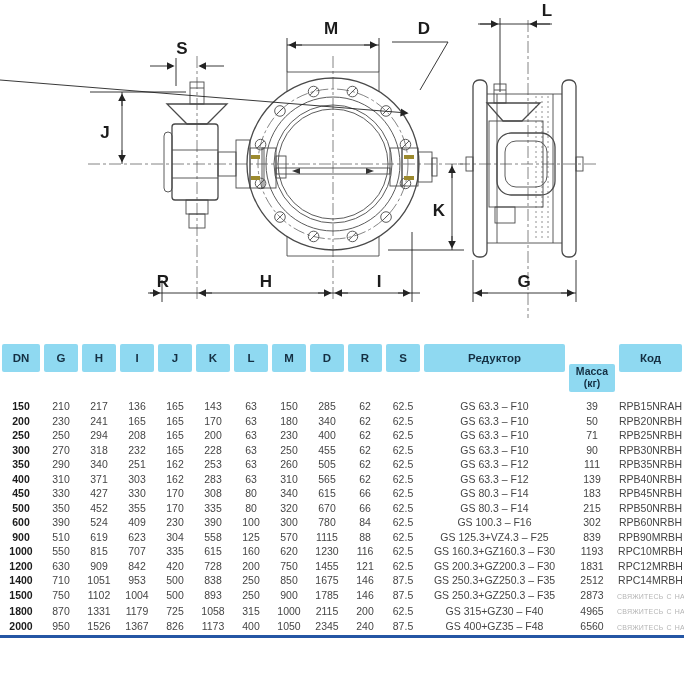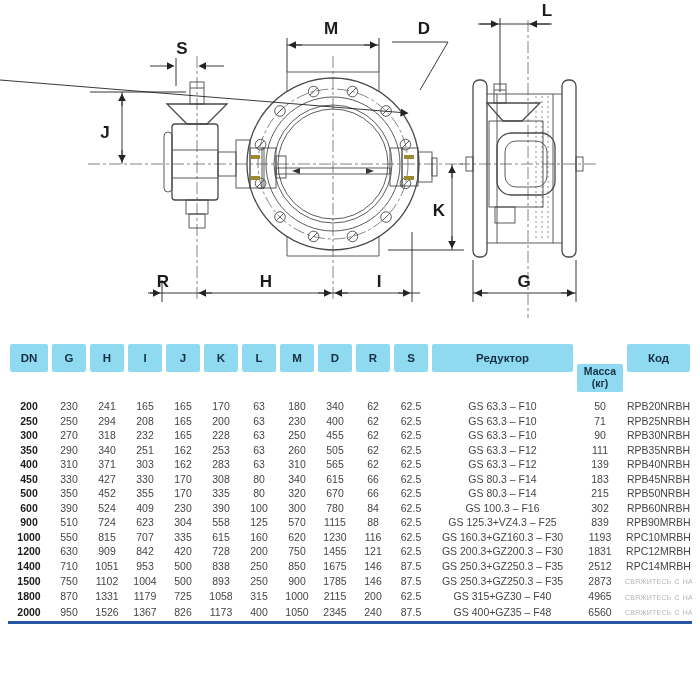--- a/index.html
+++ b/index.html
@@ -10,21 +10,21 @@
   #diagram{position:absolute;top:0;left:0;}
   .ln{stroke:#4a4a4a;stroke-width:1.3;fill:none;}
   .ln2{stroke:#4a4a4a;stroke-width:0.9;fill:none;}
   .cl{stroke:#666;stroke-width:0.8;fill:none;stroke-dasharray:12 3 3 3;}
   .dot{stroke:#777;stroke-width:0.8;fill:none;stroke-dasharray:2 3;}
   .dim{stroke:#232323;stroke-width:0.9;fill:none;}
   .dimtxt{font-family:"Liberation Sans",sans-serif;font-size:17px;font-weight:600;fill:#1b1b1b;}
   .seal{fill:#9c8a2e;stroke:none;}
 
   
-  .table-wrap{position:absolute;top:344px;left:8px;width:684px;}
+  .table-wrap{position:absolute;top:344px;left:0;width:684px;}
   table{width:100%;table-layout:fixed;border-collapse:collapse;}
   th{padding:0 0 7px 0;vertical-align:top;}
   .hbox{background:#8fd9f1;margin:0 2px;border-radius:2px;height:28px;display:flex;
         align-items:center;justify-content:center;font-weight:bold;font-size:11.5px;color:#142f42;}
   .hbox.two{flex-direction:column;font-size:10.5px;line-height:1.1;margin-top:20px;}
   td{height:14.5px;line-height:14.5px;text-align:center;font-size:10.5px;color:#454545;
      padding:0;white-space:nowrap;overflow:hidden;}
   td.dn{font-weight:bold;color:#1c1c1c;}
   .contact{font-size:10px;color:#b5b5b5;letter-spacing:.2px;font-variant:small-caps;}
   .rule{height:3px;background:#2456a4;margin-top:1px;}
@@ -276,20 +276,36 @@
               <span>(кг)</span>
             </div>
           </th>
           <th>
               <div class="hbox">Код</div>
             </th>
         </tr>
       </thead>
       <tbody id="tbody">
           <tr>
+            <td class="dn">150</td>
+            <td>210</td>
+            <td>217</td>
+            <td>136</td>
+            <td>165</td>
+            <td>143</td>
+            <td>63</td>
+            <td>150</td>
+            <td>285</td>
+            <td>62</td>
+            <td>62.5</td>
+            <td>GS 63.3 – F10</td>
+            <td>39</td>
+            <td>RPB15NRAH</td>
+          </tr>
+          <tr>
             <td class="dn">200</td>
             <td>230</td>
             <td>241</td>
             <td>165</td>
             <td>165</td>
             <td>170</td>
             <td>63</td>
             <td>180</td>
             <td>340</td>
             <td>62</td>
@@ -406,21 +422,21 @@
             <td>780</td>
             <td>84</td>
             <td>62.5</td>
             <td>GS 100.3 – F16</td>
             <td>302</td>
             <td>RPB60NRBH</td>
           </tr>
           <tr>
             <td class="dn">900</td>
             <td>510</td>
-            <td>724</td>
+            <td>619</td>
             <td>623</td>
             <td>304</td>
             <td>558</td>
             <td>125</td>
             <td>570</td>
             <td>1115</td>
             <td>88</td>
             <td>62.5</td>
             <td>GS 125.3+VZ4.3 – F25</td>
             <td>839</td>

